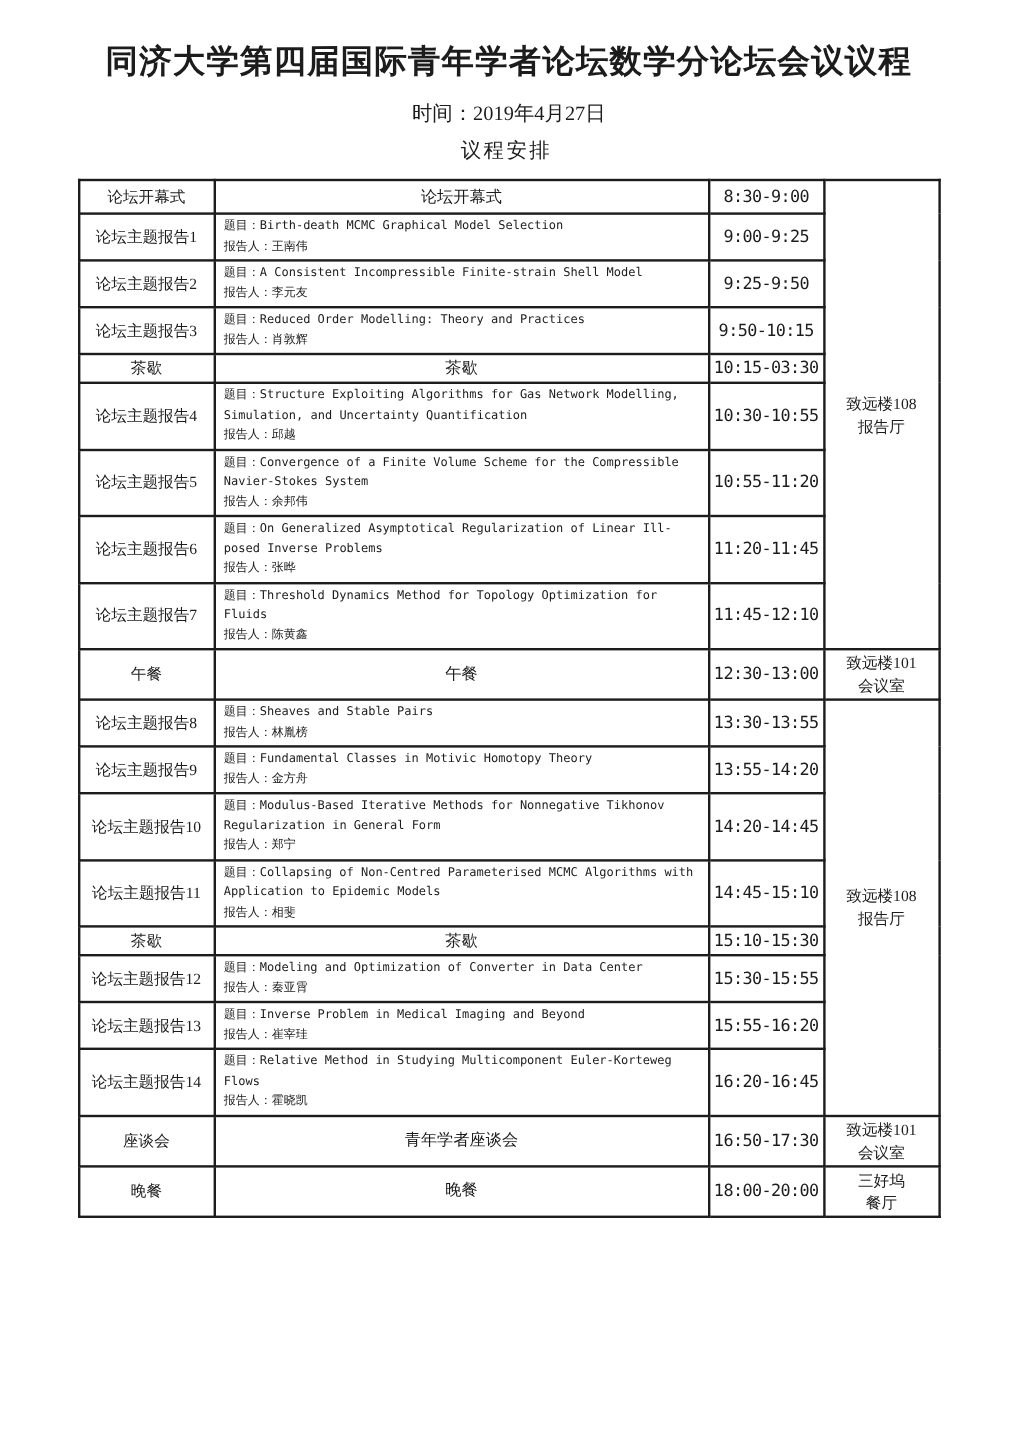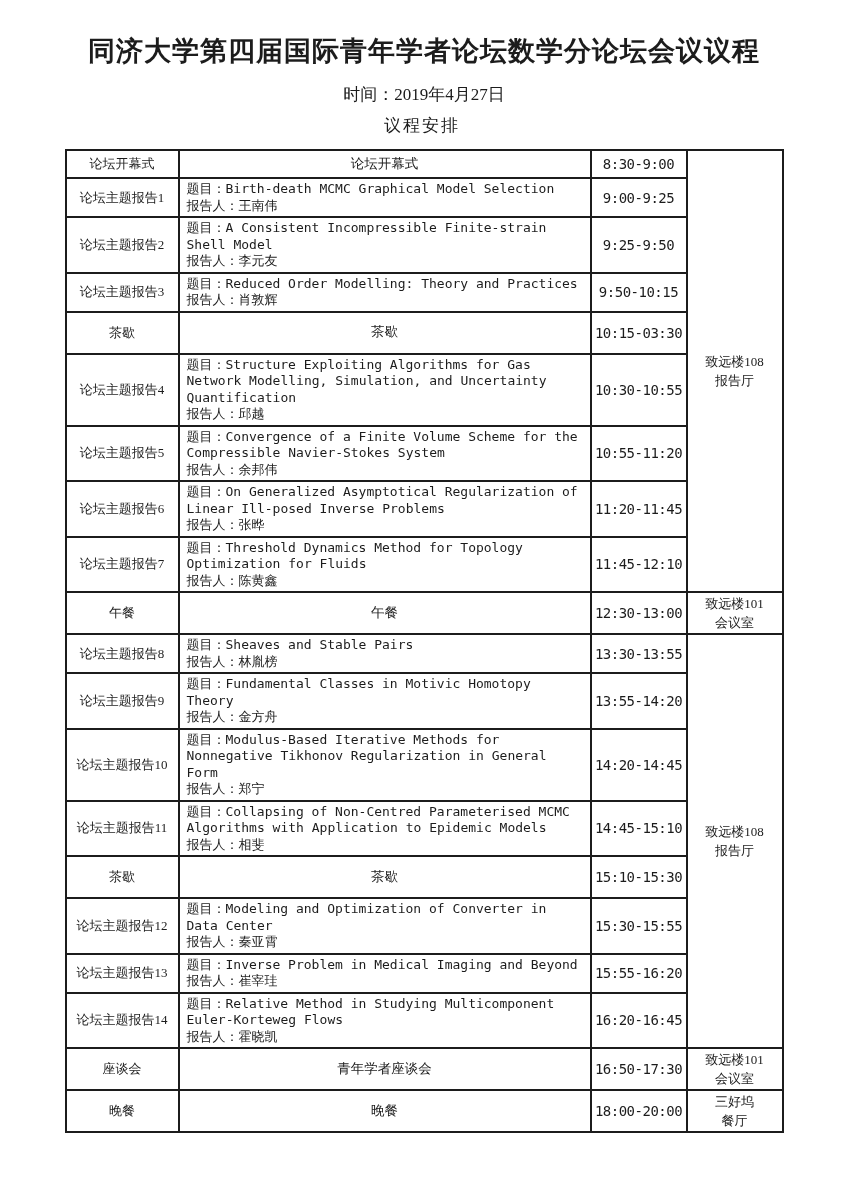--- a/index.html
+++ b/index.html
@@ -54,21 +54,21 @@
   col.c4 { width: 96px; }
 
   td.session {
     text-align: center;
     font-size: 13px;
     font-family: "Liberation Serif", serif;
     padding: 1px 2px;
   }
   td.content {
     font-family: "DejaVu Sans Mono", monospace;
-    font-size: 13px;
+    font-size: 10px;
     line-height: 16.5px;
     padding: 2px 7px;
     text-align: left;
   }
   td.content.plain {
     text-align: center;
     font-family: "Liberation Serif", serif;
     font-size: 13.5px;
   }
   td.time {
@@ -80,21 +80,21 @@
   }
   td.loc {
     text-align: center;
     font-size: 13px;
     line-height: 19px;
     padding: 1px 2px;
     font-family: "Liberation Serif", serif;
   }
   tr.rh28 { height: 28px; }
   tr.rh53 { height: 36px; }
-  tr.rh26 { height: 42px; }
+  tr.rh26 { height: 24px; }
   tr.rh34 { height: 34px; }
   tr.rh36 { height: 36px; }
   tr.rh40 { height: 40px; }
 </style>
 </head>
 <body>
 
 <div class="page">
   <h1 class="doc-title">同济大学第四届国际青年学者论坛数学分论坛会议议程</h1>
   <div class="doc-date">时间：2019年4月27日</div>

